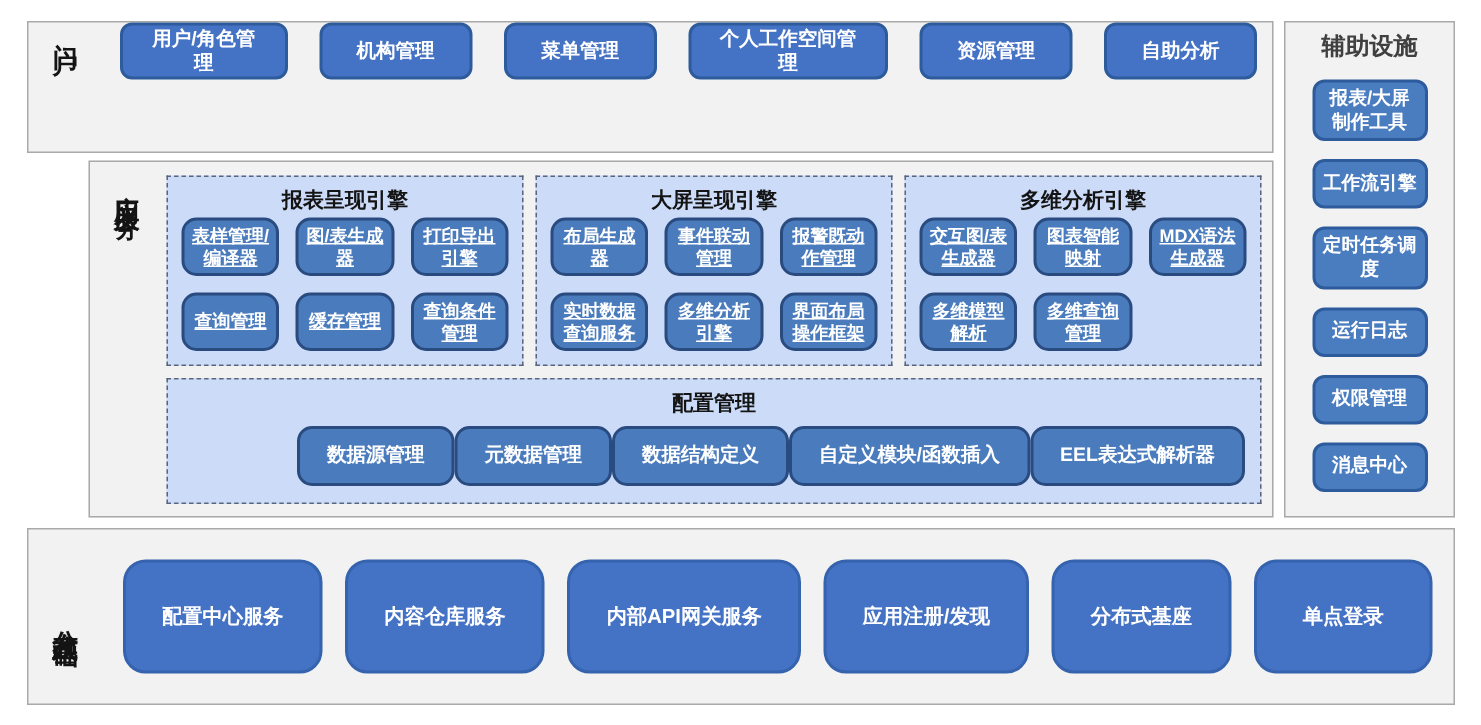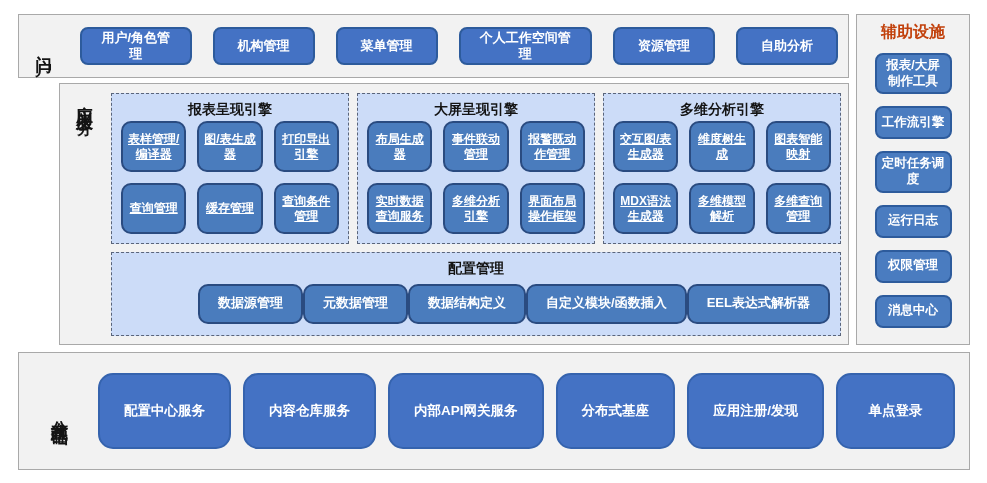--- a/index.html
+++ b/index.html
@@ -29,21 +29,21 @@
 
   
   .blk {
     background: #4472c4; color: #ffffff;
     border: 2px solid #2d5b9c; border-radius: 8px;
     display: flex; align-items: center; justify-content: center;
     text-align: center; font-weight: bold; line-height: 1.25;
   }
 
   
-  .portal { height: 64px; display: flex; align-items: center; padding: 0 10px 0 16px; }
+  .portal { height: 88px; display: flex; align-items: flex-start; padding: 0 10px 0 16px; }
   .portal-buttons { flex: 1; display: flex; align-items: center; gap: 21px; margin-left: 28px; }
   .portal-buttons .blk { height: 38px; min-width: 102px; padding: 0 14px; font-size: 13px; }
 
   
   .app { flex: 1; display: flex; padding: 9px 7px 8px 16px; min-height: 0; margin-left: 41px; }
   .app-content { flex: 1; margin-left: 18px; display: flex; flex-direction: column; min-width: 0; }
   .engines { flex: 1; display: flex; gap: 8px; min-height: 0; }
   .bluebox {
     background: #ccdcf8; border: 1px dashed #5a657b;
     display: flex; flex-direction: column;
@@ -52,25 +52,25 @@
   .box-title { text-align: center; font-size: 14px; font-weight: 600; color: #141414; height: 24px; line-height: 24px; flex: none; }
   .engine-grid { flex: 1; display: grid; grid-template-columns: repeat(3, 1fr); gap: 11px 11px; }
   .engine-grid .blk { background: #4a7cbd; border-color: #2a4b80; border-radius: 10px; font-size: 12px; padding: 2px 3px; text-decoration: underline; }
 
   .config { height: 84px; margin-top: 8px; padding: 3px 10px 8px; }
   .config-row { flex: 1; display: flex; align-items: center; justify-content: flex-end; }
   .config-row .blk { height: 40px; padding: 0 18px; font-size: 13px; background: #4a7cbd; border-color: #2a4b80; border-radius: 10px; }
 
   
   .aux { width: 114px; display: flex; flex-direction: column; align-items: center; padding: 7px 6px 8px; gap: 12px; }
-  .aux-title { font-size: 16px; font-weight: bold; color: #c2410c; line-height: 1.2; }
+  .aux-title { font-size: 16px; font-weight: bold; color: #404040; line-height: 1.2; }
   .aux .blk { width: 77px; min-height: 33px; padding: 3px 5px; font-size: 12.5px; background: #4a7cc0; }
 
   
-  .bottom { height: 118px; margin-top: 7px; display: flex; align-items: center; padding: 0 14px 0 32px; }
+  .bottom { height: 118px; margin-top: 7px; display: flex; align-items: center; padding: 0 14px 0 16px; }
   .bottom .v-label { letter-spacing: 2px; }
   .bottom-buttons { flex: 1; display: flex; align-items: center; justify-content: space-between; margin-left: 30px; }
   .bottom-buttons .blk { height: 76px; min-width: 119px; padding: 0 24px; font-size: 13.5px; border-radius: 15px; border-color: #3563ae; }
 </style>
 </head>
 <body>
 
 <div class="canvas">
 
   <div class="top-area">
@@ -115,21 +115,20 @@
                   <div class="blk">实时数据查询服务</div>
                   <div class="blk">多维分析引擎</div>
                   <div class="blk">界面布局操作框架</div>
                 </div>
             </div>
 
             <div class="bluebox engine">
               <div class="box-title">多维分析引擎</div>
               <div class="engine-grid">
                   <div class="blk">交互图/表生成器</div>
-                  <div class="blk">维度树生成</div>
                   <div class="blk">图表智能映射</div>
                   <div class="blk">MDX语法生成器</div>
                   <div class="blk">多维模型解析</div>
                   <div class="blk">多维查询管理</div>
                 </div>
             </div>
 
           </div>
 
           <div class="bluebox config">
@@ -153,19 +152,19 @@
     </div>
 
   </div>
 
   <div class="section bottom">
     <div class="v-label">分布式基础</div>
     <div class="bottom-buttons">
         <div class="blk">配置中心服务</div>
         <div class="blk">内容仓库服务</div>
         <div class="blk">内部API网关服务</div>
+        <div class="blk">应用注册/发现</div>
         <div class="blk">分布式基座</div>
-        <div class="blk">应用注册/发现</div>
         <div class="blk">单点登录</div>
       </div>
   </div>
 
 </div>
 
 </body></html>

